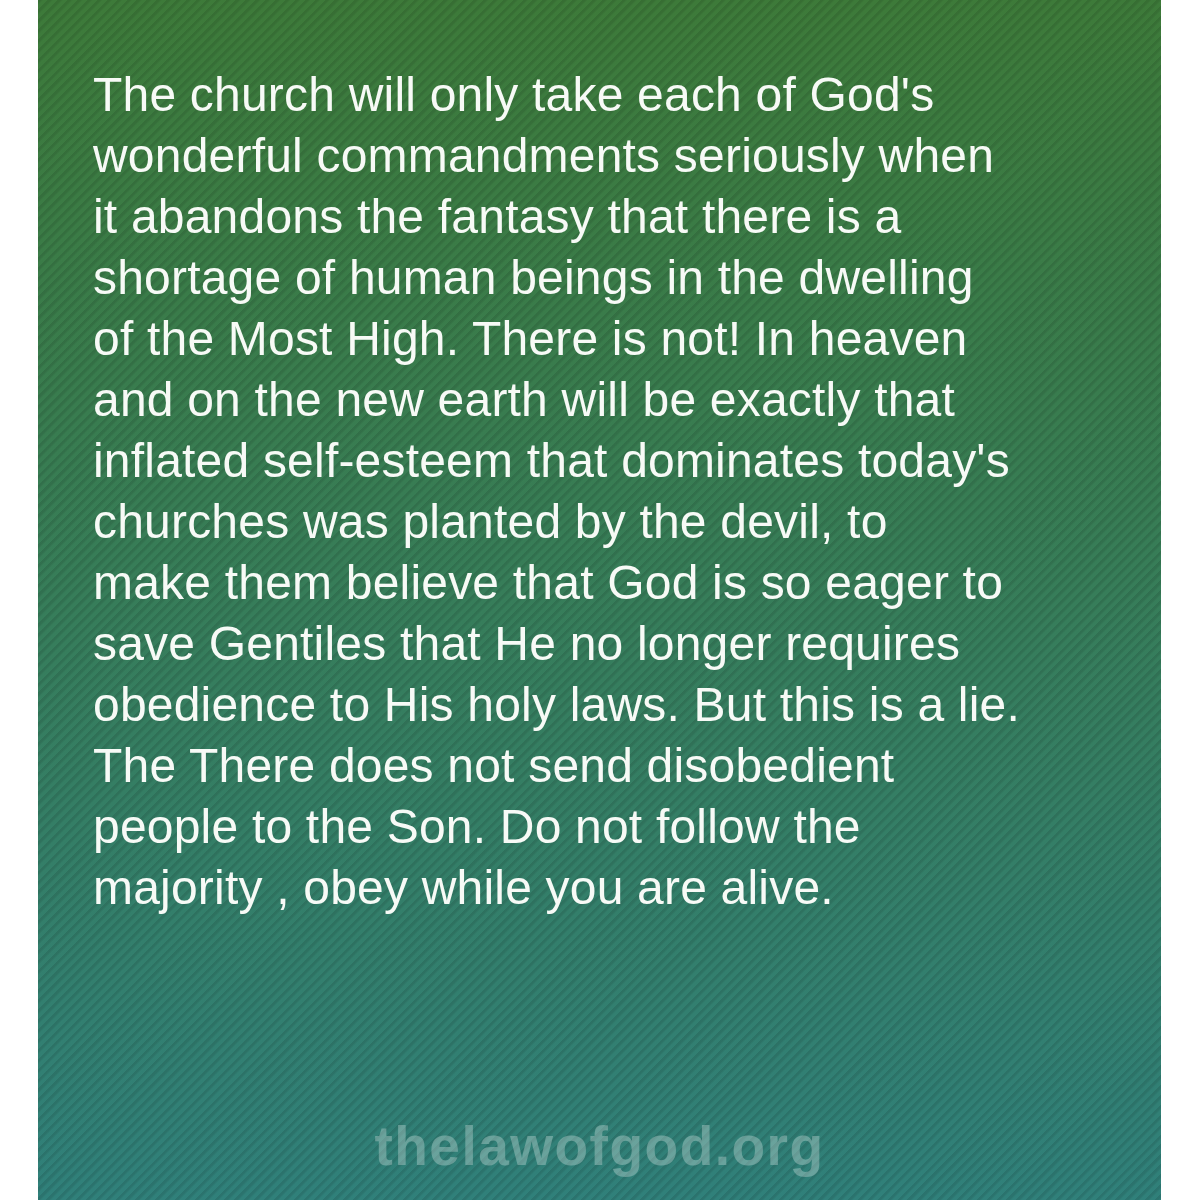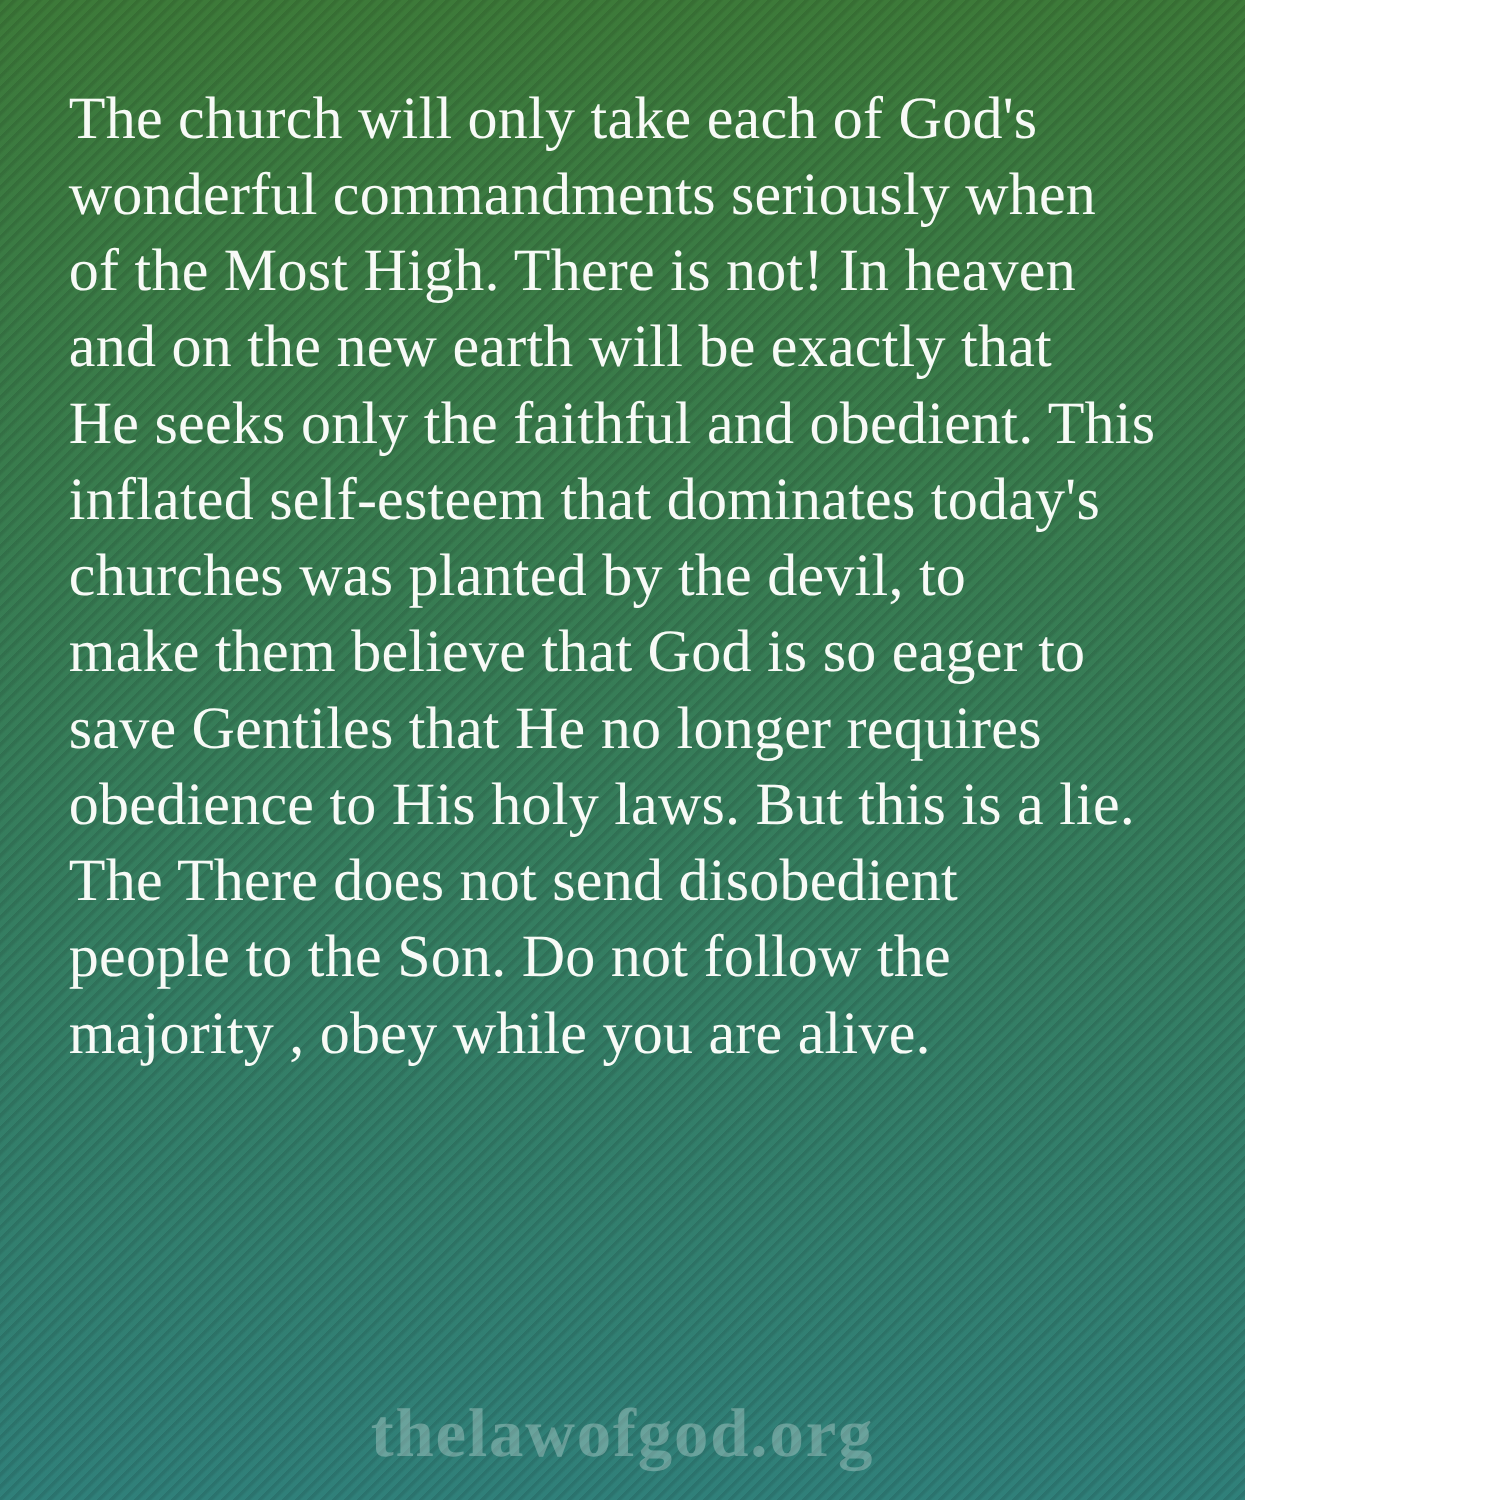--- a/index.html
+++ b/index.html
@@ -7,33 +7,34 @@
     padding: 0;
   }
   :root {
     --bg-top: #3d7a39;
     --bg-bottom: #30807a;
     --text-color: #f7faf6;
     --watermark-color: rgba(255,255,255,0.28);
   }
   .canvas {
     position: relative;
-    width: 996px;
+    width: 1123px;
     height: 1200px;
     overflow: hidden;
     background:
       repeating-linear-gradient(
         135deg,
         rgba(0,0,0,0.10) 0px,
         rgba(0,0,0,0.10) 2px,
         rgba(0,0,0,0.00) 4px,
         rgba(0,0,0,0.00) 7px
       ),
       linear-gradient(var(--bg-top), var(--bg-bottom));
-    font-family: Liberation Serif, serif;
+    font-family: Liberation Sans, sans-serif;
+    margin-left: 38px;
   }
   .quote {
     position: absolute;
     left: 55px;
     top: 64px;
     right: 20px;
     color: var(--text-color);
     font-size: 48px;
     font-weight: 300;
     line-height: 61px;
@@ -54,23 +55,24 @@
     letter-spacing: 1.5px;
   }
 </style>
 </head>
 <body>
 
 <div class="canvas">
   <div class="quote">
       <div class="line">The church will only take each of God's</div>
       <div class="line">wonderful commandments seriously when</div>
+      <div class="line">it abandons the fantasy that there is a</div>
+      <div class="line">shortage of human beings in the dwelling</div>
       <div class="line">of the Most High. There is not! In heaven</div>
       <div class="line">and on the new earth will be exactly that</div>
-      <div class="line">He seeks only the faithful and obedient. This</div>
       <div class="line">inflated self-esteem that dominates today's</div>
       <div class="line">churches was planted by the devil, to</div>
       <div class="line">make them believe that God is so eager to</div>
       <div class="line">save Gentiles that He no longer requires</div>
       <div class="line">obedience to His holy laws. But this is a lie.</div>
       <div class="line">The There does not send disobedient</div>
       <div class="line">people to the Son. Do not follow the</div>
       <div class="line">majority , obey while you are alive.</div>
     </div>
   <div class="watermark">thelawofgod.org</div>

